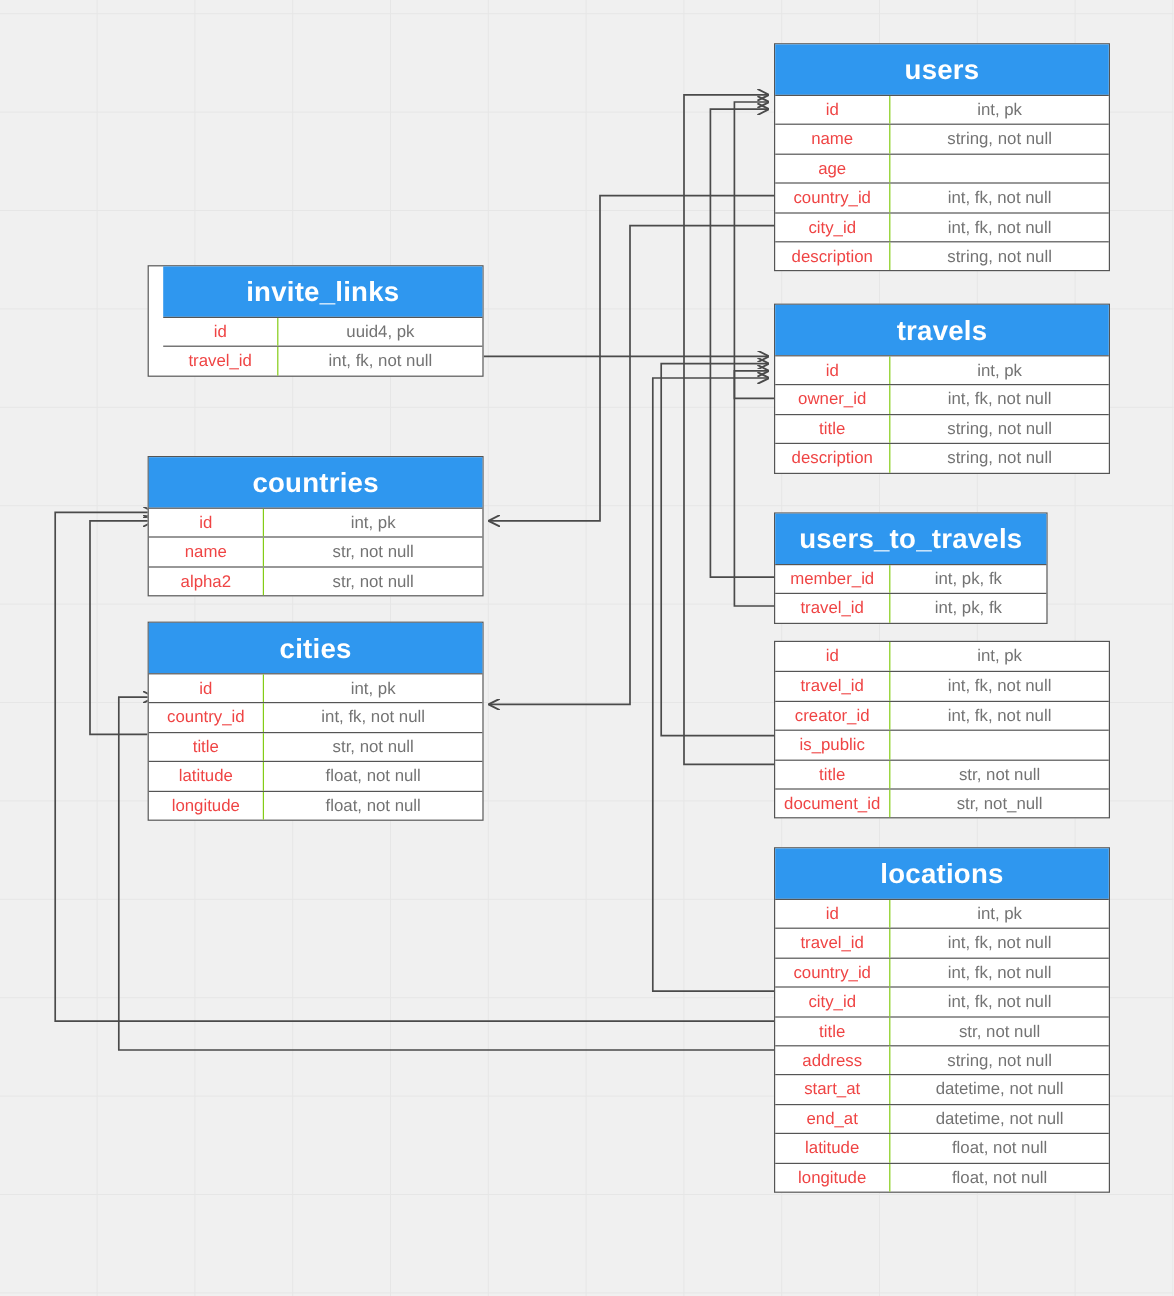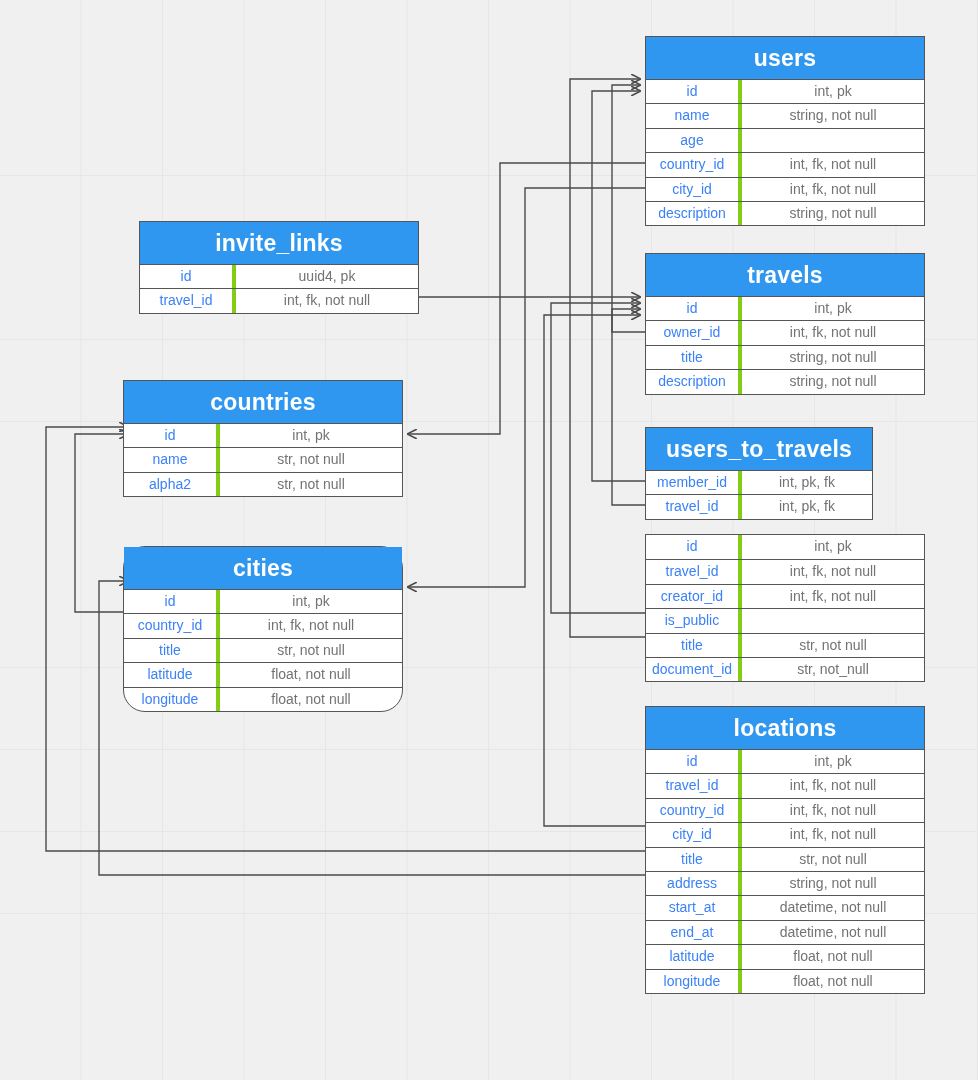--- a/index.html
+++ b/index.html
@@ -57,22 +57,22 @@
   }
   .tbl-row:first-of-type {
     border-top: none;
   }
   .cell-name {
     box-sizing: border-box;
     flex: 0 0 95px;
     text-align: center;
     font-size: 14px;
     line-height: 23px;
-    color: #3b82f6;
-    border-right: 4px solid #84cc16;
+    color: #ef4444;
+    border-right: 1px solid #84cc16;
     white-space: nowrap;
     overflow: hidden;
   }
   .cell-type {
     box-sizing: border-box;
     flex: 1 1 auto;
     text-align: center;
     font-size: 14px;
     line-height: 23px;
     color: #737373;
@@ -226,21 +226,21 @@
         </div>
         <div class="tbl-row">
           <div class="cell-name">latitude</div>
           <div class="cell-type">float, not null</div>
         </div>
         <div class="tbl-row">
           <div class="cell-name">longitude</div>
           <div class="cell-type">float, not null</div>
         </div>
       </div>
-      <div class="table-box wide" style="left: 139px; top: 221px; width: 280px;">
+      <div class="table-box wide" style="left: 123px; top: 221px; width: 280px; padding-left: 12px;">
         <div class="tbl-header">invite_links</div>
         <div class="tbl-row">
           <div class="cell-name">id</div>
           <div class="cell-type">uuid4, pk</div>
         </div>
         <div class="tbl-row">
           <div class="cell-name">travel_id</div>
           <div class="cell-type">int, fk, not null</div>
         </div>
       </div>
@@ -252,21 +252,21 @@
         </div>
         <div class="tbl-row">
           <div class="cell-name">name</div>
           <div class="cell-type">str, not null</div>
         </div>
         <div class="tbl-row">
           <div class="cell-name">alpha2</div>
           <div class="cell-type">str, not null</div>
         </div>
       </div>
-      <div class="table-box wide" style="left: 123px; top: 546px; width: 280px; border-radius: 22px;">
+      <div class="table-box wide" style="left: 123px; top: 518px; width: 280px;">
         <div class="tbl-header">cities</div>
         <div class="tbl-row">
           <div class="cell-name">id</div>
           <div class="cell-type">int, pk</div>
         </div>
         <div class="tbl-row">
           <div class="cell-name">country_id</div>
           <div class="cell-type">int, fk, not null</div>
         </div>
         <div class="tbl-row">

